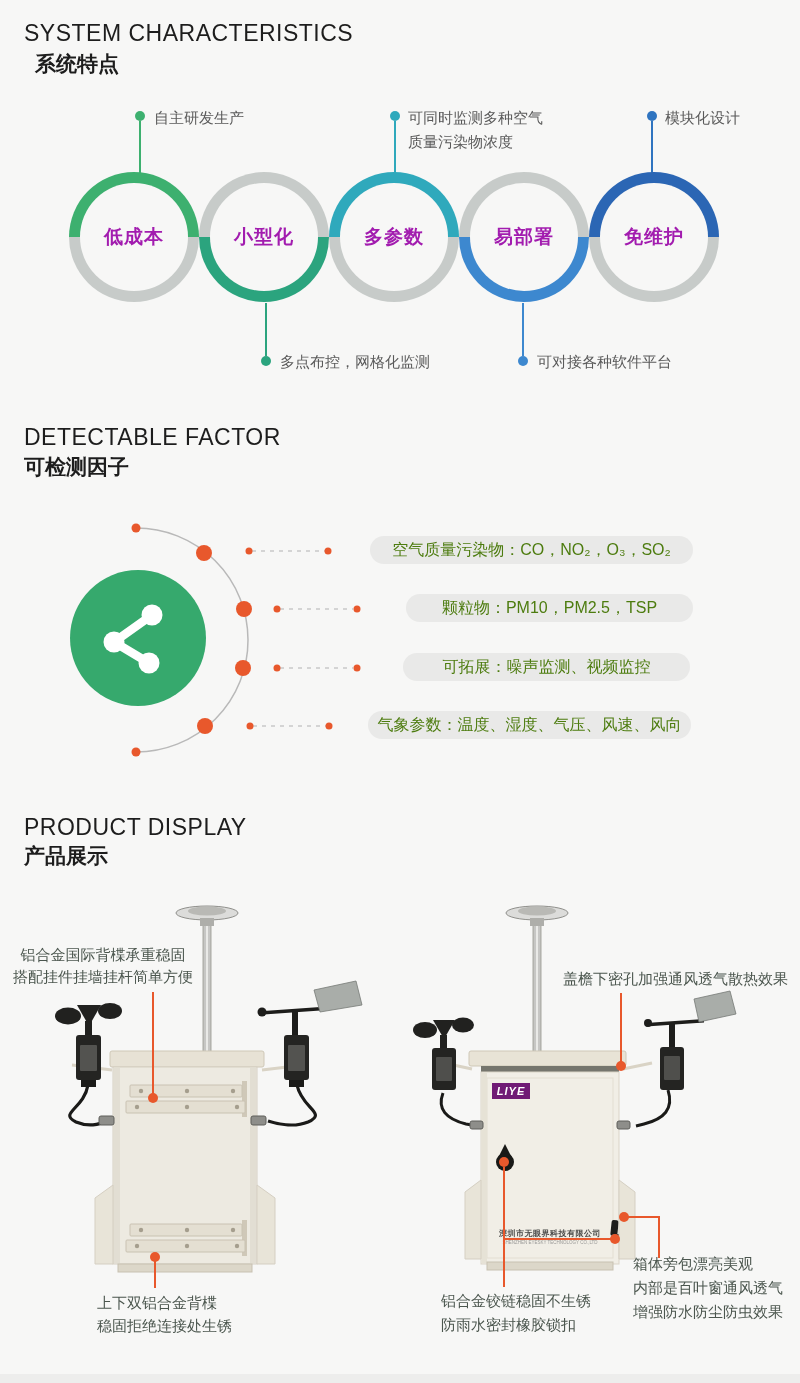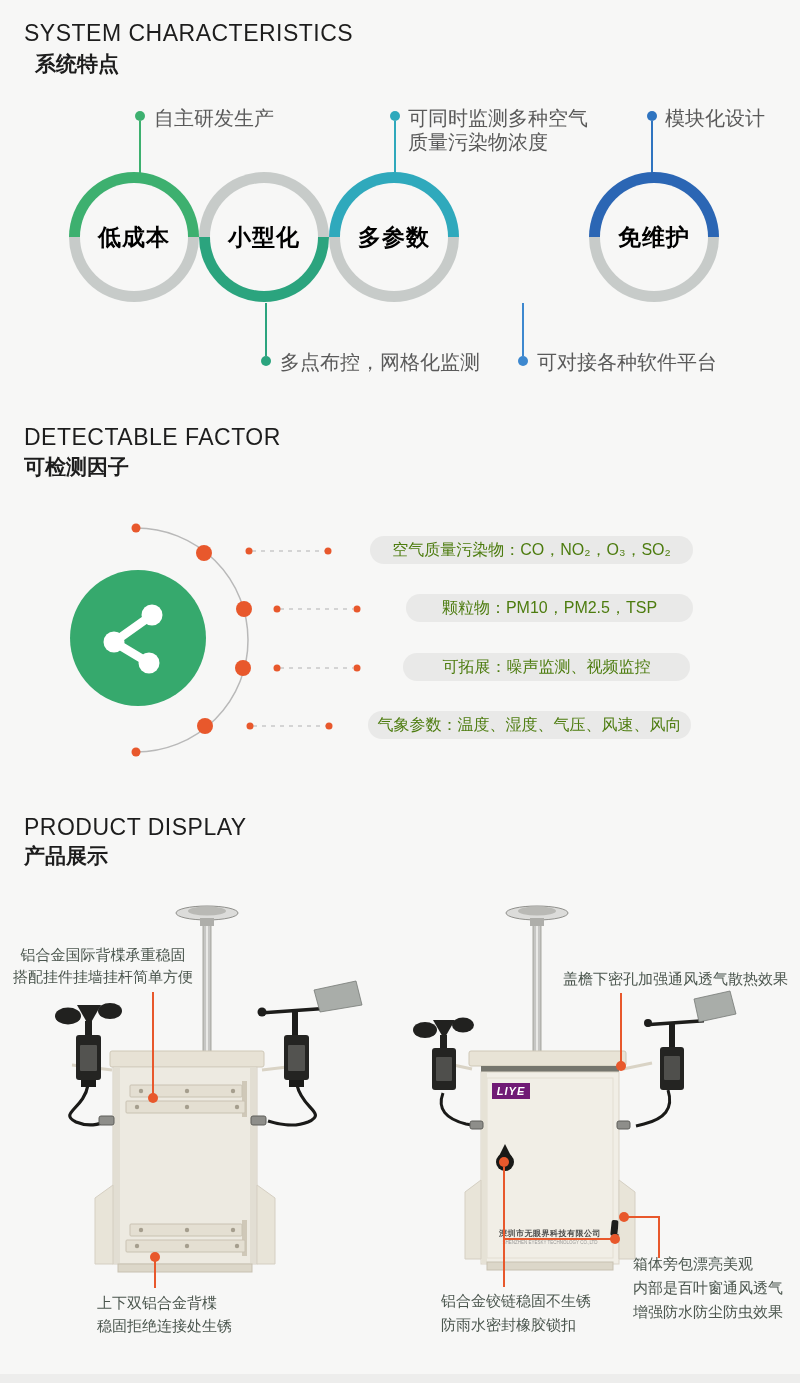--- a/index.html
+++ b/index.html
@@ -5,25 +5,25 @@
   html,body{margin:0;padding:0;}
   body{font-family:"Liberation Sans","DejaVu Sans",sans-serif;background:#e9e9e9;}
   .page{position:relative;width:800px;height:1383px;margin:0 auto;background:var(--bg,#f7f7f6);overflow:hidden;}
   .abs{position:absolute;}
   
   .t-en{position:absolute;font-size:23px;color:#1d1d1d;letter-spacing:.5px;font-weight:500;white-space:nowrap;}
   .t-zh{position:absolute;font-size:21px;color:#1d1d1d;font-weight:bold;white-space:nowrap;}
   
   .co-dot{position:absolute;width:10px;height:10px;border-radius:50%;}
   .co-line{position:absolute;width:2px;}
-  .co-text{position:absolute;font-size:20px;color:#5a5a5a;line-height:24px;white-space:nowrap;}
+  .co-text{position:absolute;font-size:15px;color:#5a5a5a;line-height:24px;white-space:nowrap;}
   
   .ring{position:absolute;top:172px;width:130px;height:130px;border-radius:50%;}
   .ring-inner{position:absolute;inset:11px;border-radius:50%;background:var(--bg,#f7f7f6);display:flex;align-items:center;justify-content:center;}
-  .ring-inner span{font-size:23px;font-weight:bold;color:#000000;letter-spacing:1px;}
+  .ring-inner span{font-size:19px;font-weight:bold;color:#a21caf;letter-spacing:1px;}
   
   .pill{position:absolute;height:28px;background:#e9e9e8;border-radius:14px;display:flex;align-items:center;justify-content:center;}
   .pill span{font-size:16px;color:#4d7c0f;white-space:nowrap;}
   
   .an-text{position:absolute;font-size:15px;color:#4b564e;line-height:23px;white-space:nowrap;}
   .an-dot{position:absolute;width:10px;height:10px;border-radius:50%;background:var(--accent,#e8582c);}
   .an-line-v{position:absolute;width:2px;background:var(--accent,#e8582c);}
   .an-line-h{position:absolute;height:2px;background:var(--accent,#e8582c);}
   .brand-badge{position:absolute;left:492px;top:1083px;width:38px;height:16px;background:#d6211f;color:#fff;
     font-size:11px;font-weight:bold;font-style:italic;display:flex;align-items:center;justify-content:center;letter-spacing:1px;}
@@ -67,20 +67,25 @@
   <div class="ring" style="left: 329px; background: conic-gradient(from -90deg, rgb(47, 169, 188) 0deg, rgb(47, 169, 188) 50%, rgb(199, 203, 201) 50%, rgb(199, 203, 201) 100%);">
     <div class="ring-inner">
         <span>多参数</span>
       </div>
     </div>
   <div class="ring" style="left: 199px; background: conic-gradient(from -90deg, rgb(199, 203, 201) 0deg, rgb(199, 203, 201) 50%, rgb(43, 164, 126) 50%, rgb(43, 164, 126) 100%);">
     <div class="ring-inner">
         <span>小型化</span>
       </div>
     </div>
+  <div class="ring" style="left: 459px; background: conic-gradient(from -90deg, rgb(199, 203, 201) 0deg, rgb(199, 203, 201) 50%, rgb(61, 136, 207) 50%, rgb(61, 136, 207) 100%);">
+    <div class="ring-inner">
+        <span>易部署</span>
+      </div>
+    </div>
   <div class="ring" style="left: 589px; background: conic-gradient(from -90deg, rgb(43, 102, 180) 0deg, rgb(43, 102, 180) 50%, rgb(199, 203, 201) 50%, rgb(199, 203, 201) 100%);">
     <div class="ring-inner">
         <span>免维护</span>
       </div>
     </div>
 
   <div class="co-line" style="left: 265px; top: 303px; height: 53px; background-color: rgb(43, 164, 126);"></div>
   <div class="co-dot" style="left: 261px; top: 356px; background-color: rgb(43, 164, 126);"></div>
   <div class="co-text" style="left:280px;top:350px;">
     <div>多点布控，网格化监测</div>

